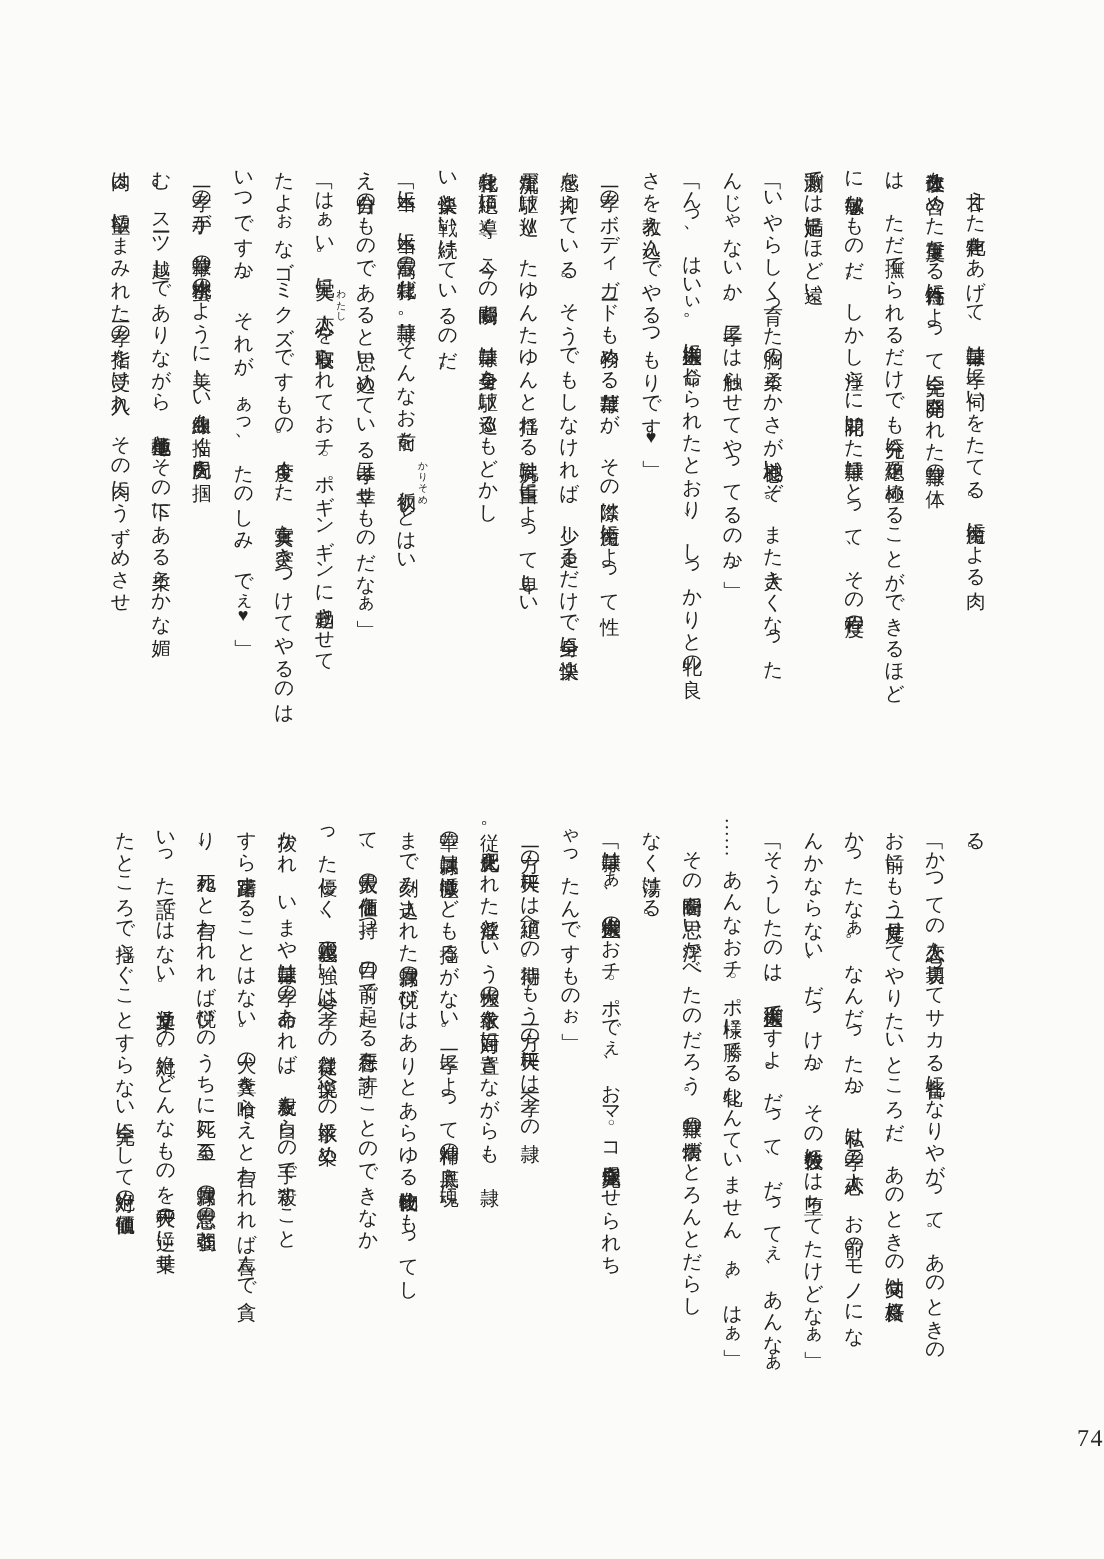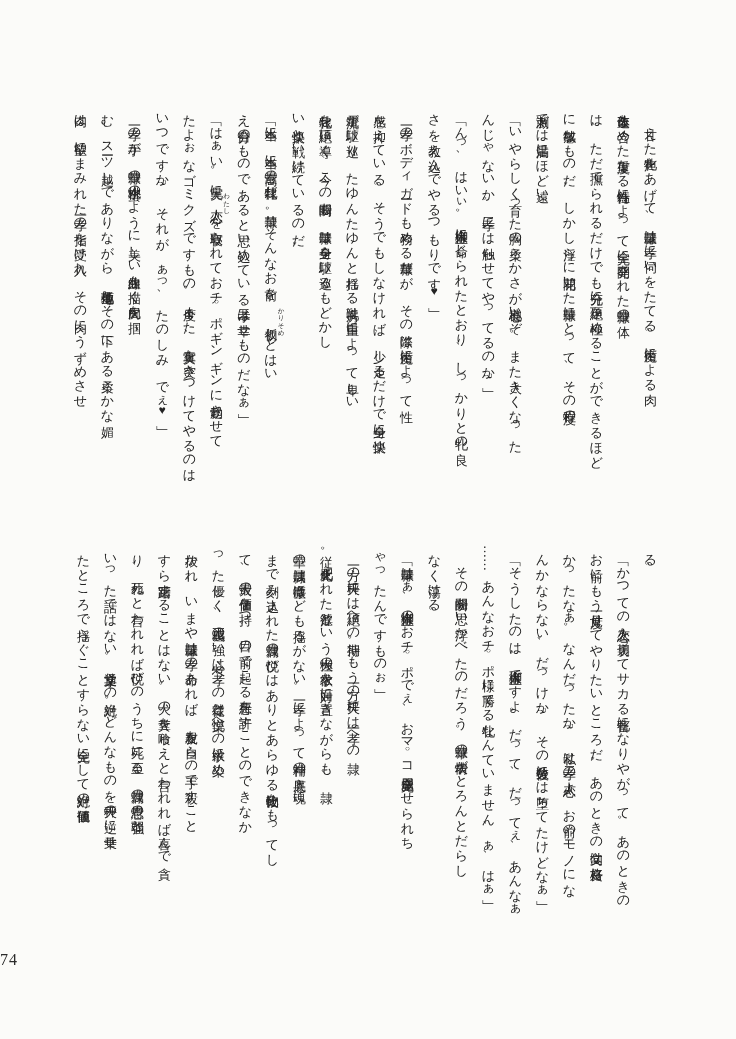--- a/index.html
+++ b/index.html
@@ -37,21 +37,21 @@
     line-height: 1;
     letter-spacing: 0;
     font-family: "Liberation Serif", "DejaVu Serif", serif;
   }
   .censor { font-size: 8px; }
   .heart { font-size: 12px; }
   .page-number {
     position: absolute;
     top: 951px; left: 0;
     width: 736px;
-    text-align: left;
+    text-align: right;
     font-size: 16px;
     letter-spacing: 1px;
     color: #2a2a2a;
   }
 </style>
 </head>
 <body>
 
 <div class="page">
   <div class="band band-top">

